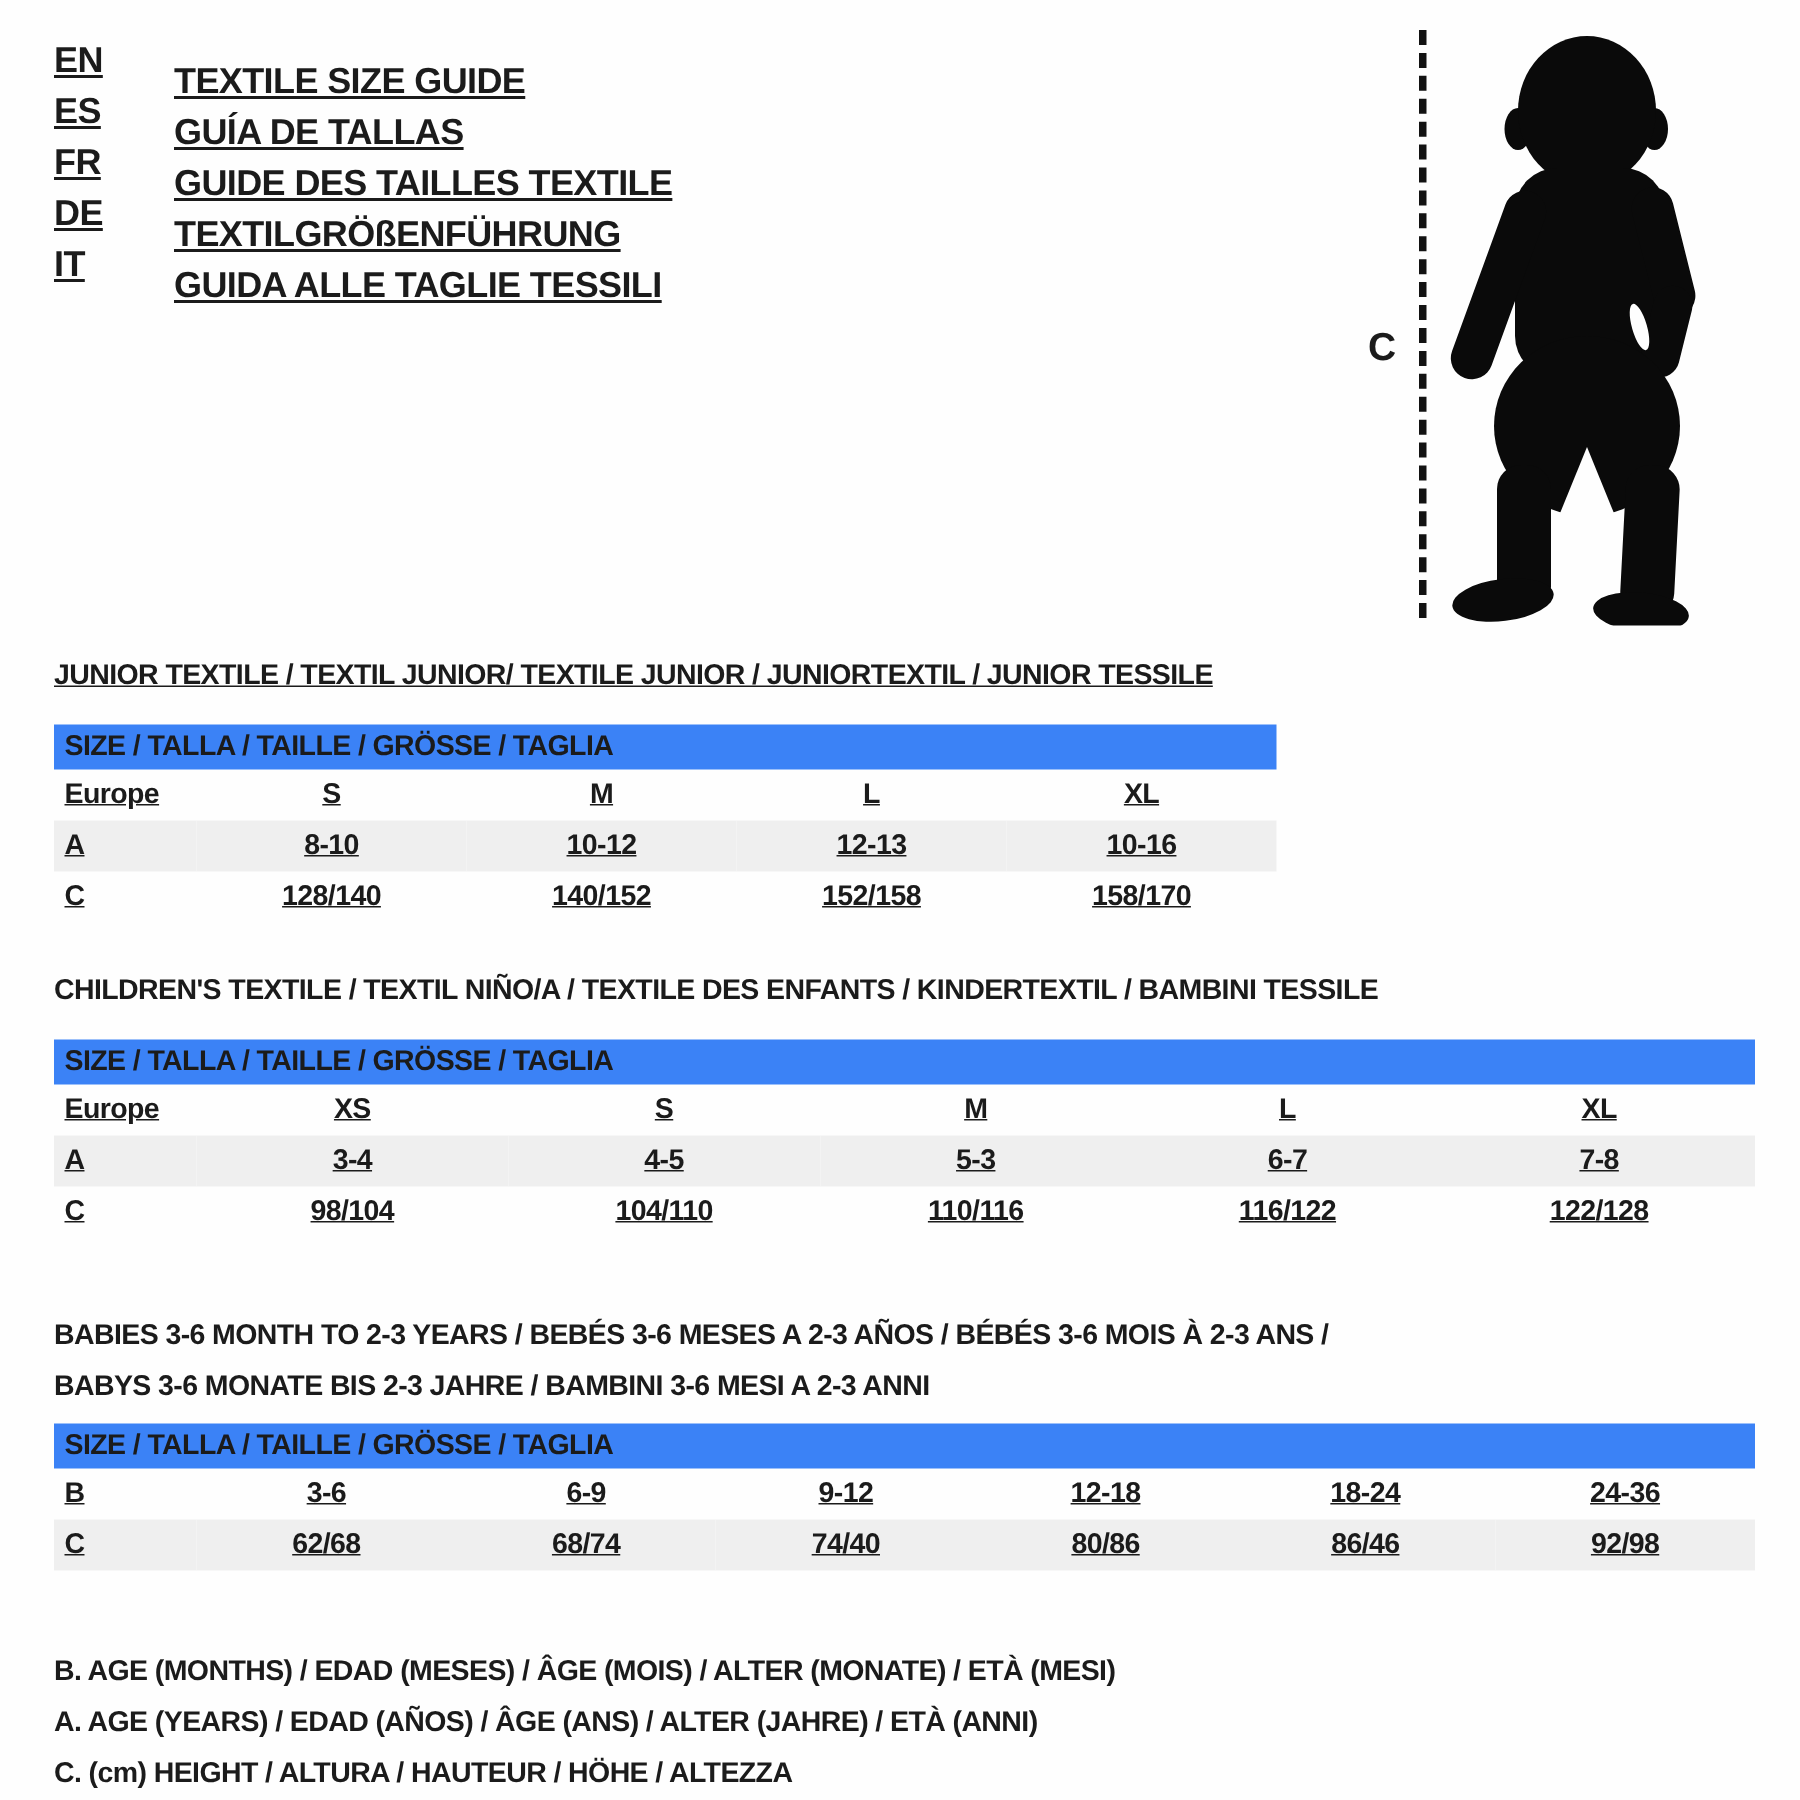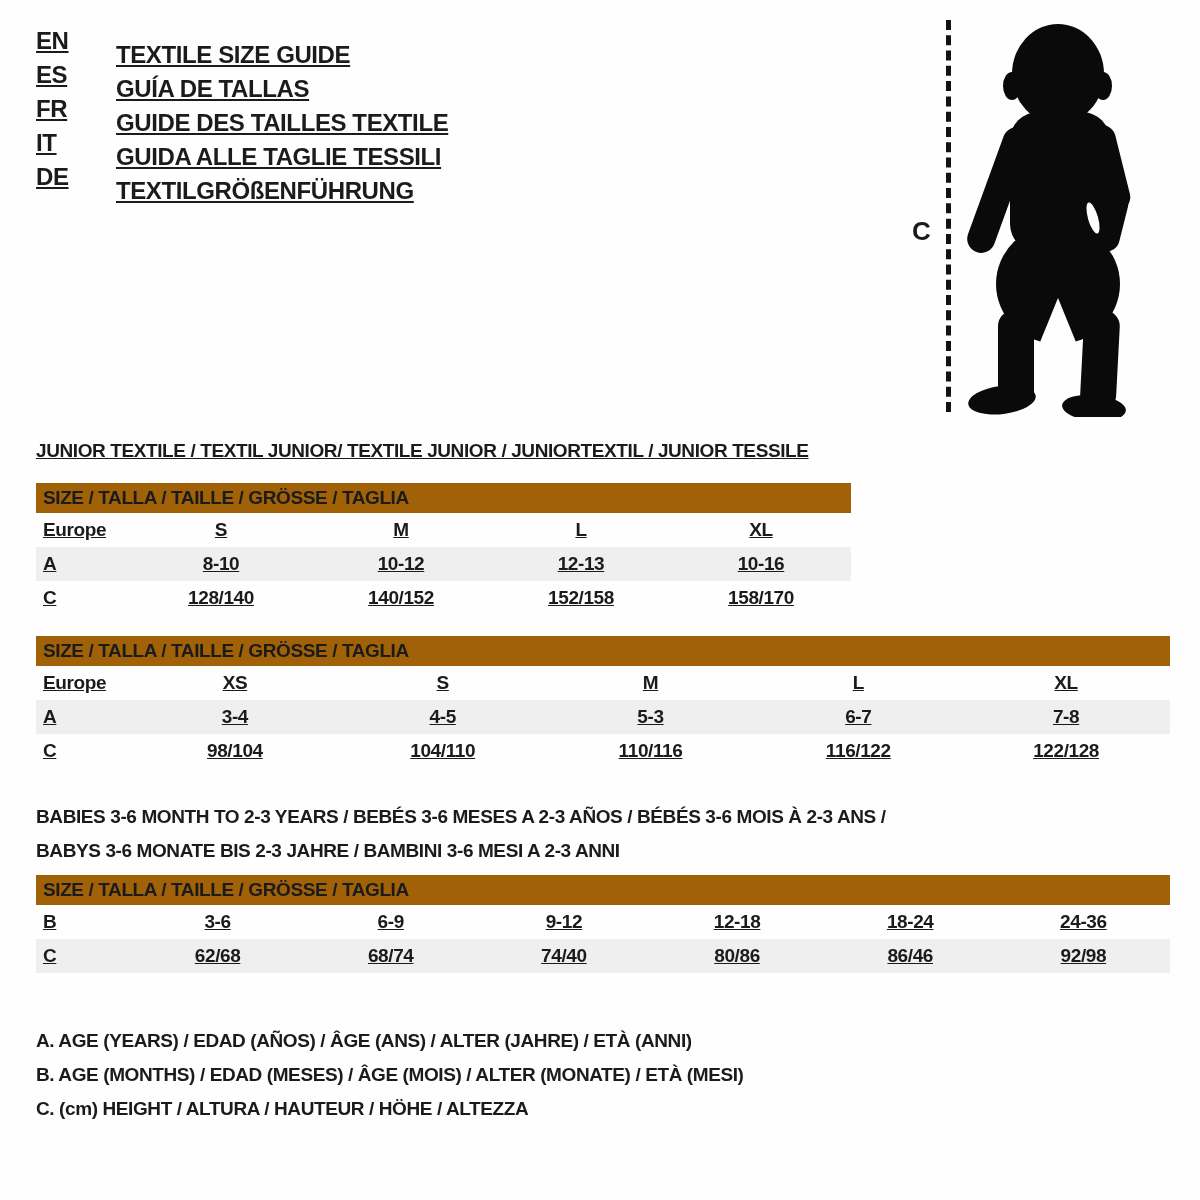--- a/index.html
+++ b/index.html
@@ -26,30 +26,30 @@
   .figure-area { position: absolute; top: 12px; left: 900px; width: 268px; height: 415px; }
   .c-label { position: absolute; left: 12px; top: 204px; font-size: 26px; }
   .dashed-line { position: absolute; left: 46px; top: 8px; height: 392px; width: 0;
                  border-left: 5px dashed #121212; }
   .toddler-svg { position: absolute; left: 62px; top: 0; width: 176px; height: 405px; }
 
   
   .section-title { font-size: 19px; margin: 0; line-height: 22px; }
   .title-junior   { margin-top: 246px; text-decoration: underline; }
   .title-children { margin-top: 35px; }
-  .title-babies   { margin-top: 32px; line-height: 34px; }
+  .title-babies   { margin-top: 49px; line-height: 34px; }
 
   
   table.size-table { border-collapse: collapse; table-layout: fixed; margin-top: 21px; }
   table.junior-table  { width: 815px; }
   table.children-table{ width: 1134px; }
   table.babies-table  { width: 1134px; margin-top: 7px; }
   col.col-label { width: 95px; }
   th.size-header {
-    background: #a16207;
+    background: #3b82f6;
     height: 30px;
     font-size: 19px;
     text-align: left;
     padding: 0 0 0 7px;
     font-weight: 700;
   }
   td { height: 34px; font-size: 19px; text-align: center; padding: 0; font-weight: 700; text-decoration: underline; }
   td.lbl { text-align: left; padding-left: 7px; }
   tr.row-shaded td { background: #efefef; }
 
@@ -69,26 +69,26 @@
     </div>
     <div class="lang-row">
       <span class="lang-code">ES</span>
       <span class="lang-title">GUÍA DE TALLAS</span>
     </div>
     <div class="lang-row">
       <span class="lang-code">FR</span>
       <span class="lang-title">GUIDE DES TAILLES TEXTILE</span>
     </div>
     <div class="lang-row">
+      <span class="lang-code">DE</span>
+      <span class="lang-title">TEXTILGRÖßENFÜHRUNG</span>
+    </div>
+    <div class="lang-row">
       <span class="lang-code">IT</span>
       <span class="lang-title">GUIDA ALLE TAGLIE TESSILI</span>
-    </div>
-    <div class="lang-row">
-      <span class="lang-code">DE</span>
-      <span class="lang-title">TEXTILGRÖßENFÜHRUNG</span>
     </div>
   </header>
 
   <section>
     <h2 class="section-title title-junior">JUNIOR TEXTILE / TEXTIL JUNIOR/ TEXTILE JUNIOR / JUNIORTEXTIL / JUNIOR TESSILE</h2>
     <table class="size-table junior-table">
       <colgroup>
           <col class="col-label">
           <col>
           <col>
@@ -120,20 +120,21 @@
           <td>128/140</td>
           <td>140/152</td>
           <td>152/158</td>
           <td>158/170</td>
         </tr>
       </tbody>
     </table>
   </section>
 
   <section>
+    <h2 class="section-title title-children">CHILDREN'S TEXTILE / TEXTIL NIÑO/A / TEXTILE DES ENFANTS / KINDERTEXTIL / BAMBINI TESSILE</h2>
     <table class="size-table children-table">
       <colgroup>
           <col class="col-label">
           <col>
           <col>
           <col>
           <col>
           <col>
         </colgroup>
       <thead>
@@ -207,22 +208,22 @@
           <td>74/40</td>
           <td>80/86</td>
           <td>86/46</td>
           <td>92/98</td>
         </tr>
       </tbody>
     </table>
   </section>
 
   <footer class="legend">
+    <div class="legend-line">B. AGE (MONTHS) / EDAD (MESES) / ÂGE (MOIS) / ALTER (MONATE) / ETÀ (MESI)</div>
     <div class="legend-line">A. AGE (YEARS) / EDAD (AÑOS) / ÂGE (ANS) / ALTER (JAHRE) / ETÀ (ANNI)</div>
-    <div class="legend-line">B. AGE (MONTHS) / EDAD (MESES) / ÂGE (MOIS) / ALTER (MONATE) / ETÀ (MESI)</div>
     <div class="legend-line">C. (cm) HEIGHT / ALTURA / HAUTEUR / HÖHE / ALTEZZA</div>
   </footer>
 
 </div>
 
 <div class="figure-area">
   <span class="c-label">C</span>
   <div class="dashed-line"></div>
   <svg class="toddler-svg" viewBox="0 0 176 405" xmlns="http://www.w3.org/2000/svg" aria-hidden="true">
     <g fill="#0a0a0a">

